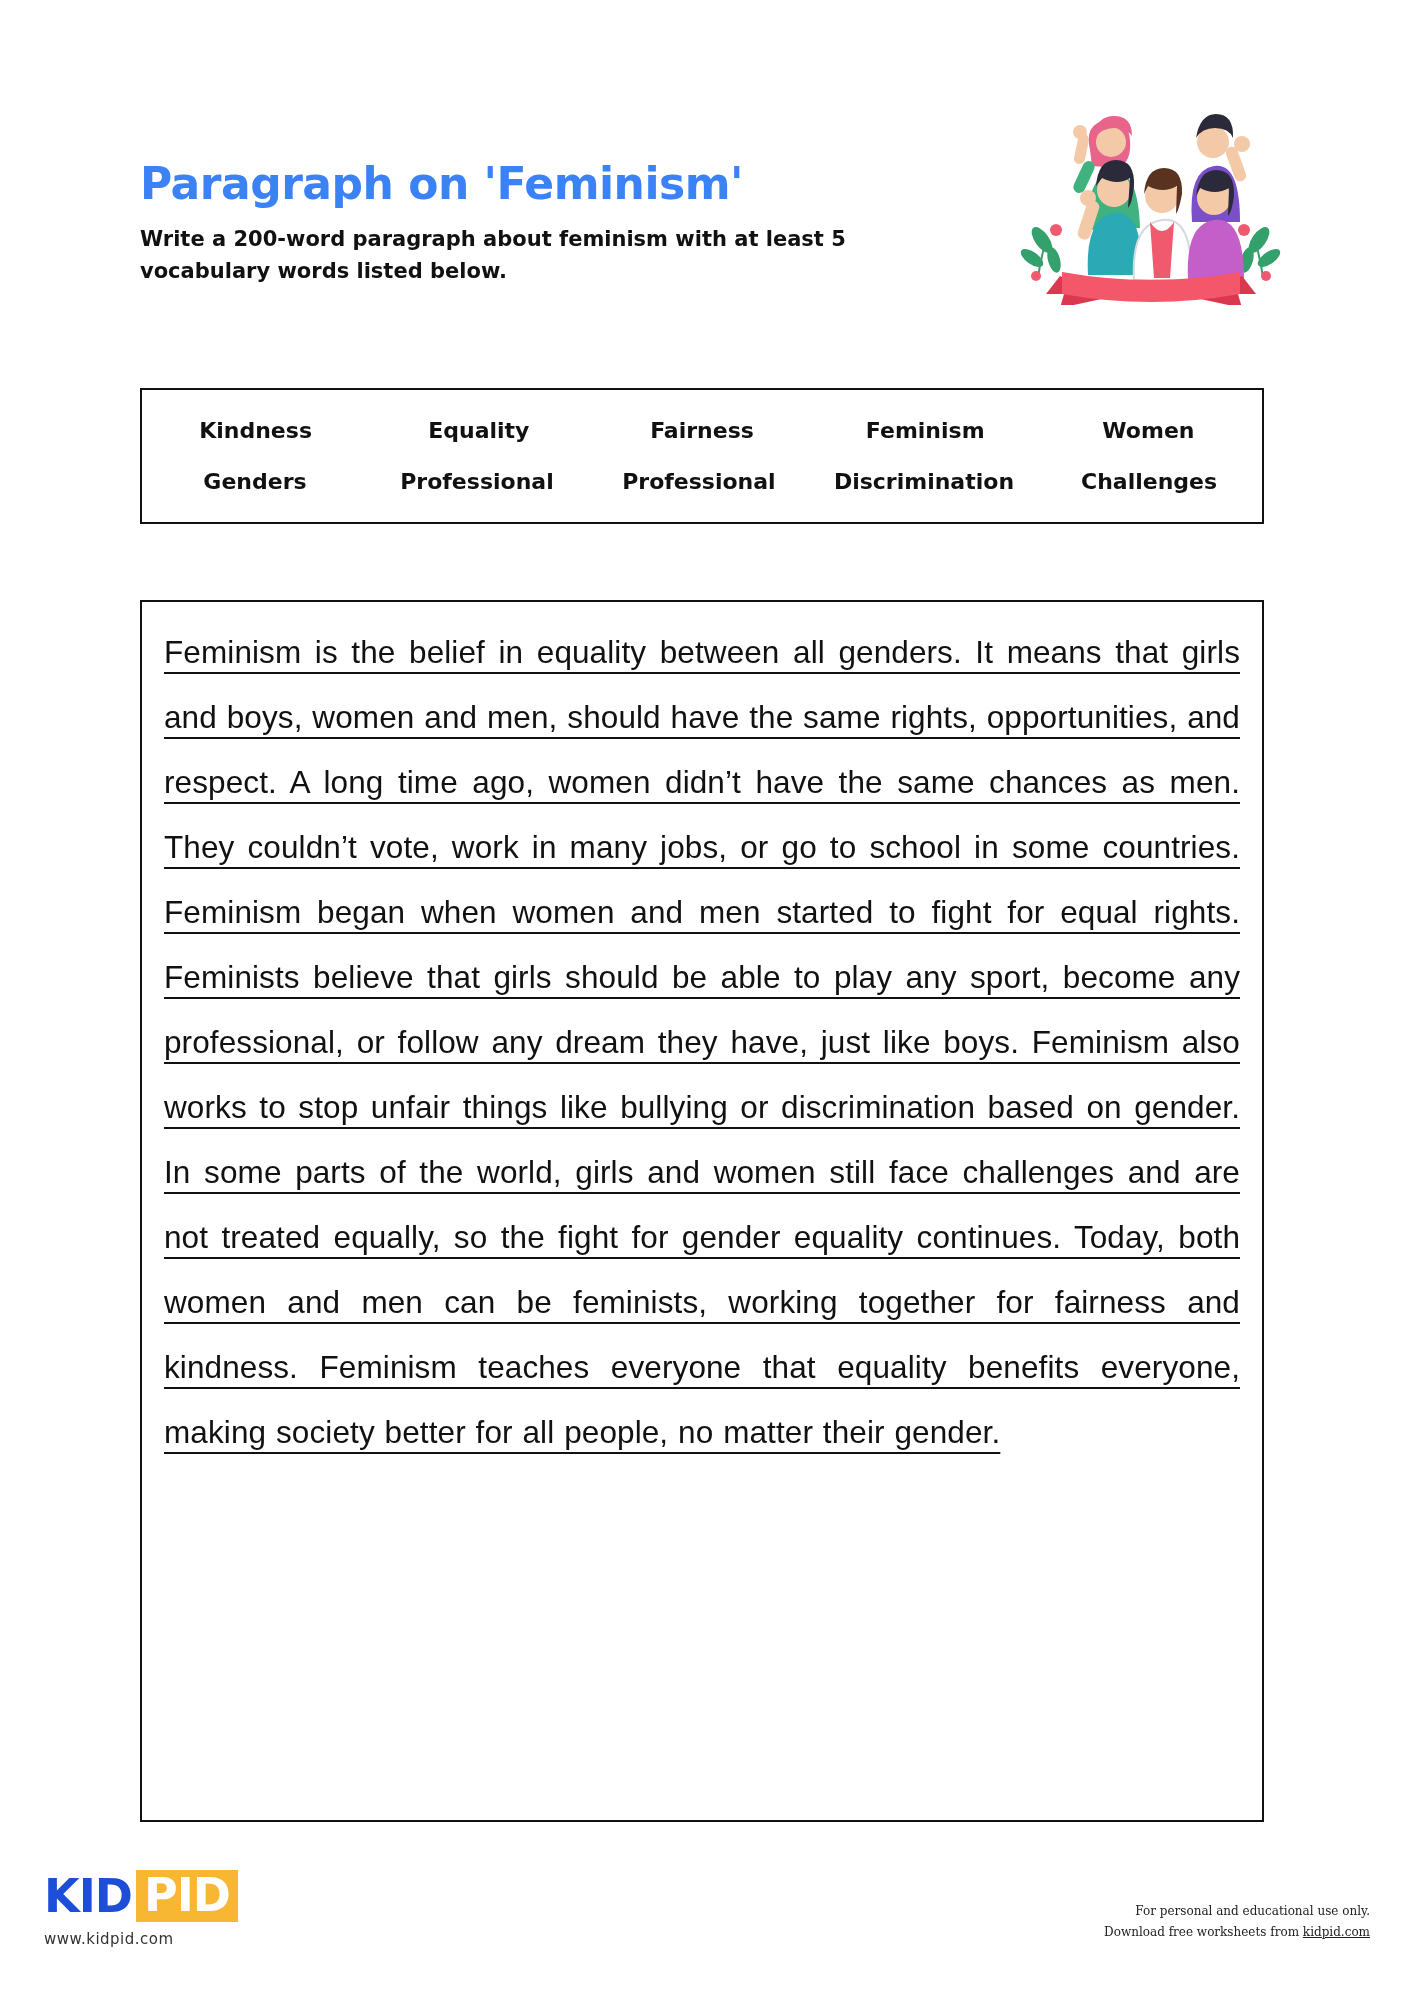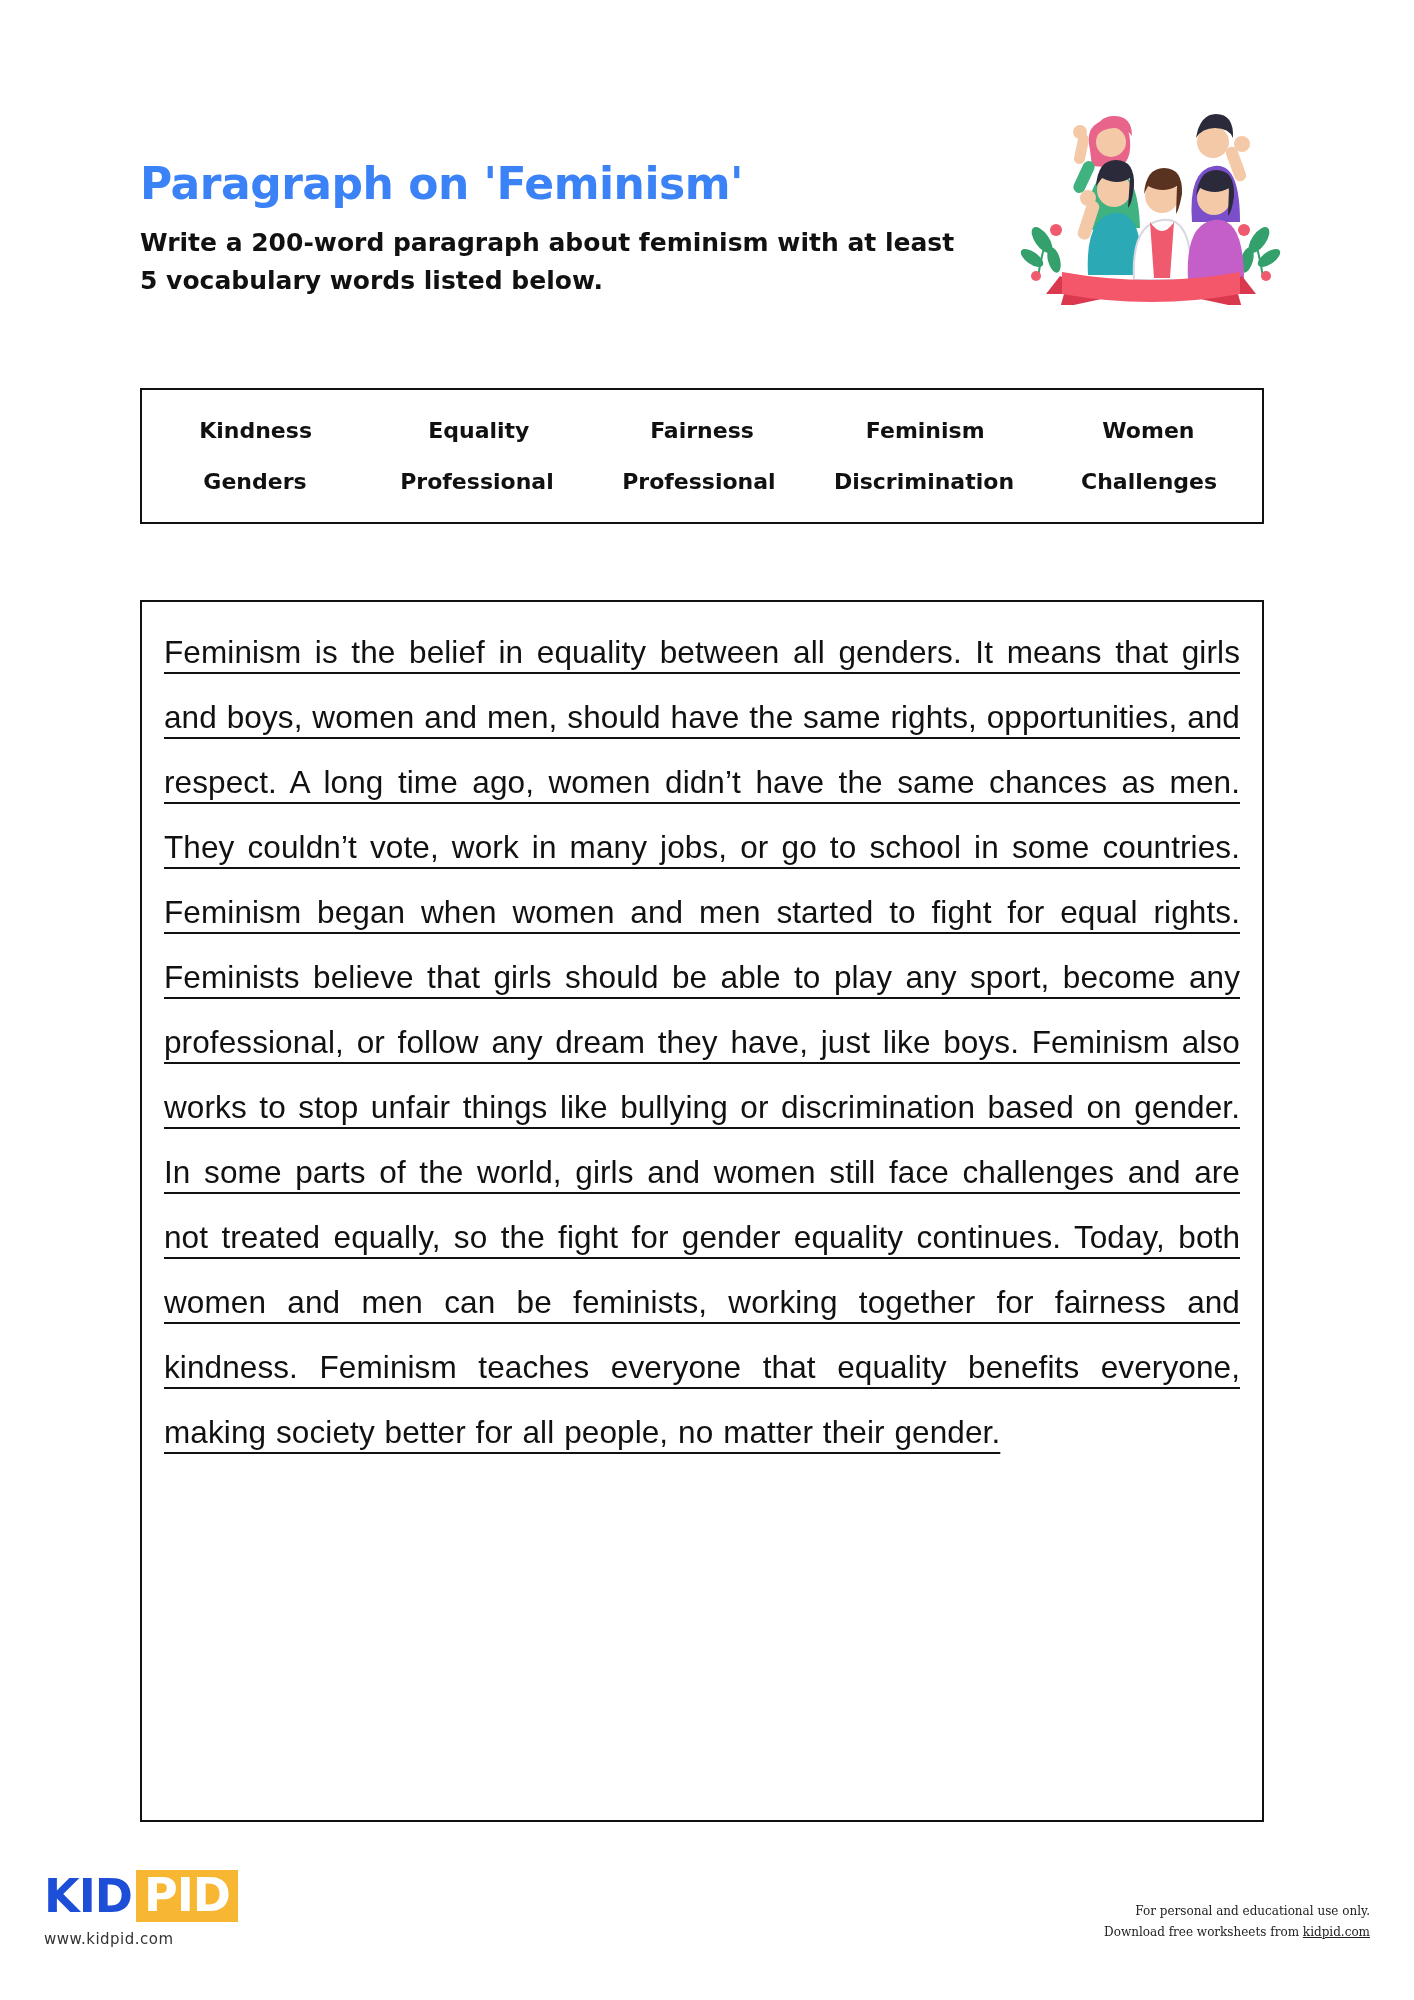--- a/index.html
+++ b/index.html
@@ -33,21 +33,21 @@
     font-weight: 700;
     font-size: 44px;
     letter-spacing: -0.5px;
     color: #3b82f6;
     margin: 0 0 16px 0;
     line-height: 1.1;
   }
   .subtitle {
     font-family: "DejaVu Sans", sans-serif;
     font-weight: 700;
-    font-size: 25px;
+    font-size: 21px;
     line-height: 1.5;
     color: #111111;
     margin: 0;
     max-width: 840px;
   }
 
   
   .illustration {
     position: absolute;
     right: 128px;

